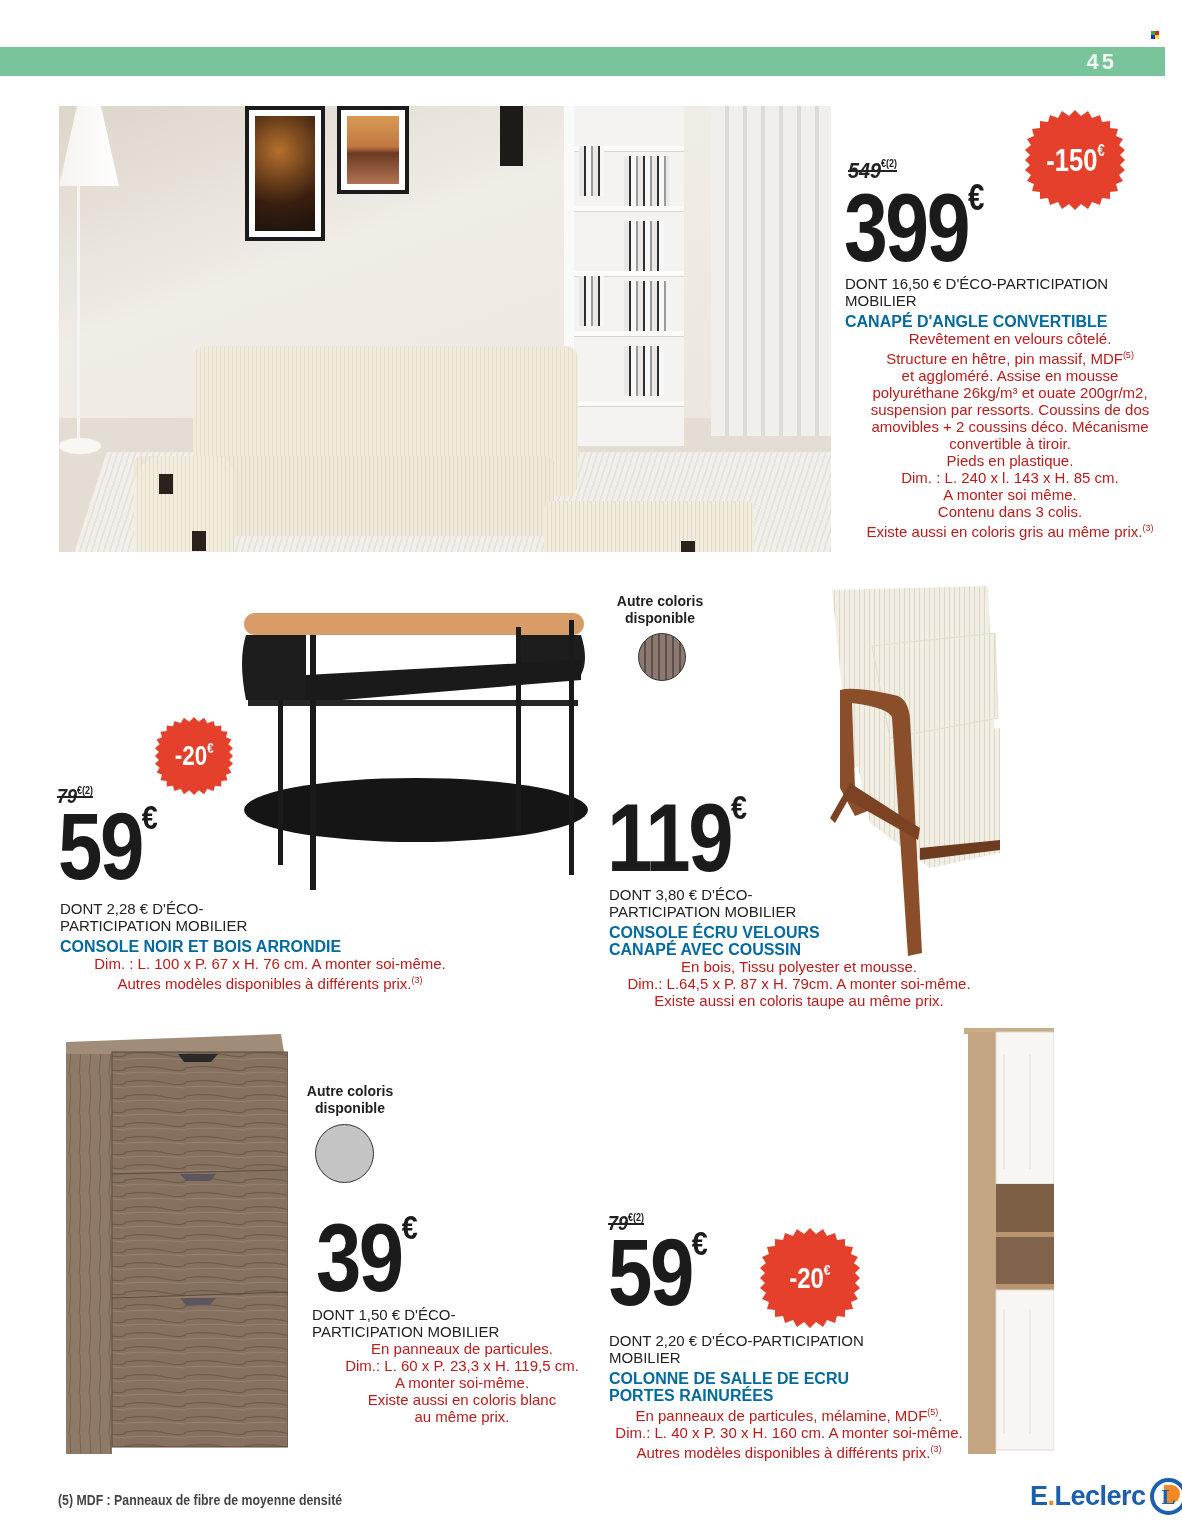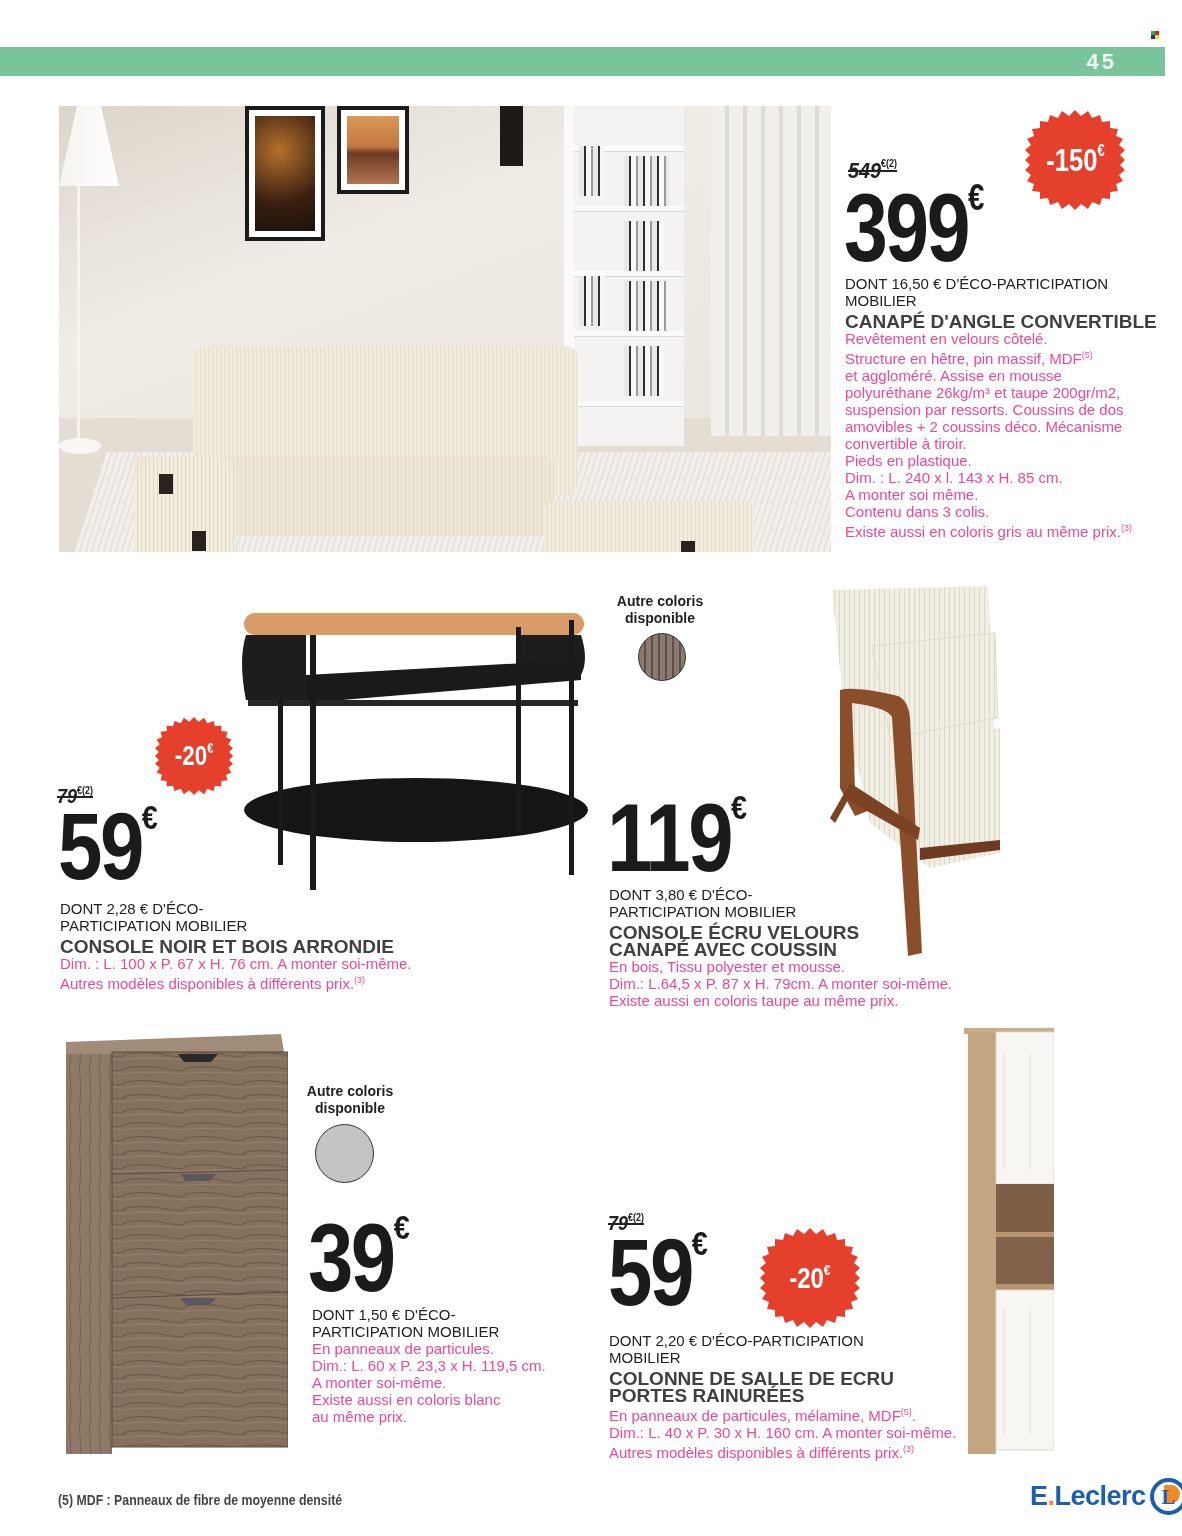--- a/index.html
+++ b/index.html
@@ -35,22 +35,22 @@
   .sofa-arm { position:absolute; left:75px; top:350px; width:100px; height:130px; background: repeating-linear-gradient(90deg,#f3eddf 0 3px,#e3dbc8 3px 4px); border-radius:30px 20px 8px 8px; }
   .chaise { position:absolute; left:485px; top:395px; width:210px; height:155px; background: repeating-linear-gradient(90deg,#f2ecde 0 3px,#e4dcc9 3px 4px); border-radius:8px; }
   .sofa-leg { position:absolute; width:14px; height:20px; background:#2a221d; }
 
   
   .old-price { font-weight: bold; font-style: italic; color: #222; text-decoration: line-through; text-decoration-thickness: 2px; }
   .old-price sup { font-size: 10px; font-style: normal; text-decoration: none; vertical-align: top; }
   .big-price { font-weight: 900; color: #1b1b1b; letter-spacing: -3px; line-height: 1; }
   .euro { font-weight: bold; vertical-align: top; }
   .eco { font-size: 15px; line-height: 17px; color: #222; }
-  .ptitle { font-weight: bold; font-size: 19px; line-height: 17px; color: #404040; }
-  .desc { font-size: 15px; line-height: 17px; color: #ec4899; }
+  .ptitle { font-weight: bold; font-size: 16px; line-height: 17px; color: #0369a1; }
+  .desc { font-size: 15px; line-height: 17px; color: #b91c1c; text-align: center; }
   .desc sup, .ptitle sup { font-size: 9px; }
 
   .badge { position: absolute; display: flex; align-items: center; justify-content: center; color: #fff; font-weight: bold; background: #e5402b;
     clip-path: polygon(50% 0%,56% 6%,63% 1%,67% 8%,75% 5%,77% 12%,85% 11%,85% 18%,93% 19%,91% 26%,98% 29%,94% 35%,100% 40%,95% 45%,100% 50%,95% 55%,100% 60%,94% 65%,98% 71%,91% 74%,93% 81%,85% 82%,85% 89%,77% 88%,75% 95%,67% 92%,63% 99%,56% 94%,50% 100%,44% 94%,37% 99%,33% 92%,25% 95%,23% 88%,15% 89%,15% 82%,7% 81%,9% 74%,2% 71%,6% 65%,0% 60%,5% 55%,0% 50%,5% 45%,0% 40%,6% 35%,2% 29%,9% 26%,7% 19%,15% 18%,15% 11%,23% 12%,25% 5%,33% 8%,37% 1%,44% 6%); }
   .badge .euro-s { font-size: 0.5em; vertical-align: top; }
 
   .swatch-label { font-weight: bold; font-size: 14px; line-height: 17px; text-align: center; color: #222; }
   .swatch { border-radius: 50%; border: 1.5px solid #333; }
 
   
@@ -131,21 +131,21 @@
     <div>DONT 16,50 € D'ÉCO-PARTICIPATION</div>
     <div>MOBILIER</div>
   </div>
   <div class="ptitle" style="margin-top:4px;">
     <div>CANAPÉ D'ANGLE CONVERTIBLE</div>
   </div>
   <div class="desc">
     <div>Revêtement en velours côtelé.</div>
     <div><span>Structure en hêtre, pin massif, MDF</span><sup>(5)</sup></div>
     <div>et aggloméré. Assise en mousse</div>
-    <div>polyuréthane 26kg/m³ et taupe 200gr/m2,</div>
+    <div>polyuréthane 26kg/m³ et ouate 200gr/m2,</div>
     <div>suspension par ressorts. Coussins de dos</div>
     <div>amovibles + 2 coussins déco. Mécanisme</div>
     <div>convertible à tiroir.</div>
     <div>Pieds en plastique.</div>
     <div>Dim. : L. 240 x l. 143 x H. 85 cm.</div>
     <div>A monter soi même.</div>
     <div>Contenu dans 3 colis.</div>
     <div><span>Existe aussi en coloris gris au même prix.</span><sup>(3)</sup></div>
   </div>
 </div>
@@ -247,21 +247,21 @@
   <path d="M114 140 L150 140 L144 147 L120 147 Z" fill="#5b5660"></path>
   <path d="M114 264 L150 264 L144 271 L120 271 Z" fill="#5b5660"></path>
 </svg>
 
 <div class="abs swatch-label" style="left:300px;top:1083px;width:100px;">
   <div>Autre coloris</div>
   <div>disponible</div>
 </div>
 <div class="abs swatch" style="left:315px;top:1124px;width:59px;height:59px;background:#c4c4c4;"></div>
 
-<div class="abs" style="left:308px;top:1210px;text-align:right;">
+<div class="abs" style="left:316px;top:1210px;text-align:right;">
   <span class="big-price cond" style="font-size:96px;transform:scaleX(0.85);"><span>39</span><span class="euro" style="font-size:34px;">€</span></span>
 </div>
 <div class="abs" style="left:312px;top:1306px;width:300px;">
   <div class="eco">
     <div>DONT 1,50 € D'ÉCO-</div>
     <div>PARTICIPATION MOBILIER</div>
   </div>
   <div class="desc">
     <div>En panneaux de particules.</div>
     <div>Dim.: L. 60 x P. 23,3 x H. 119,5 cm.</div>

